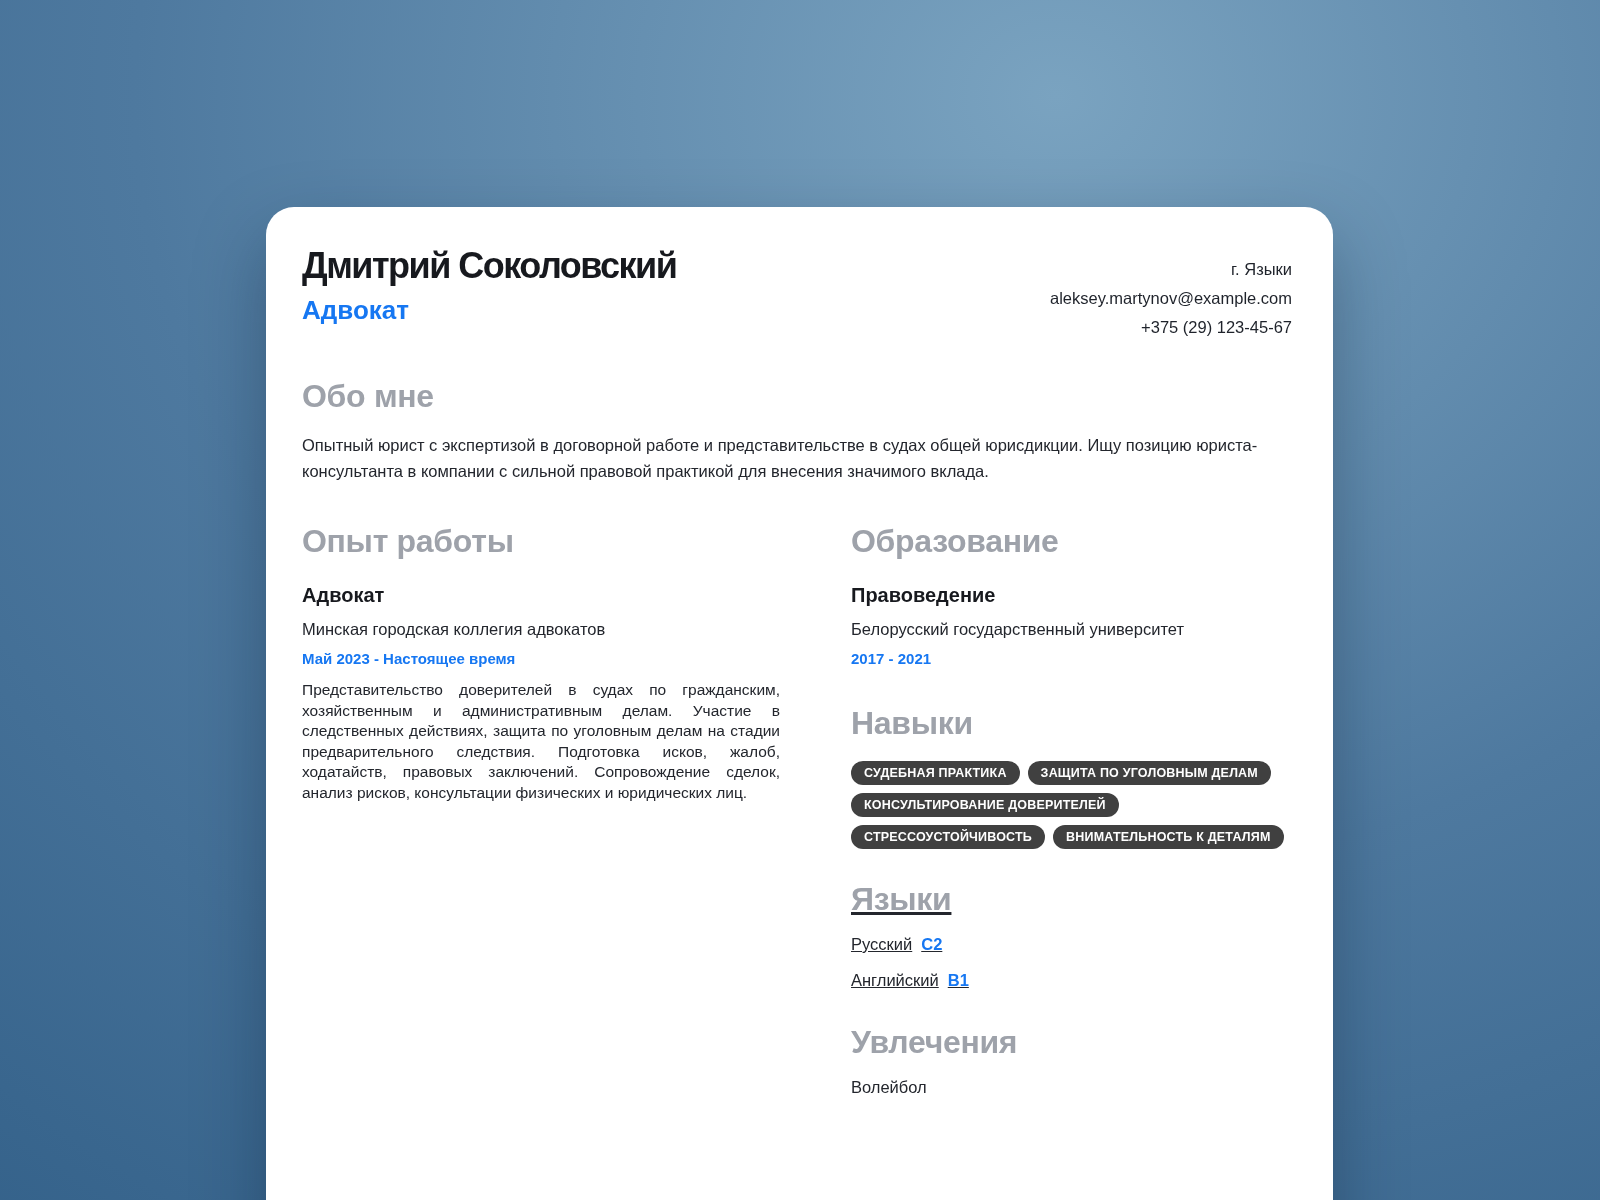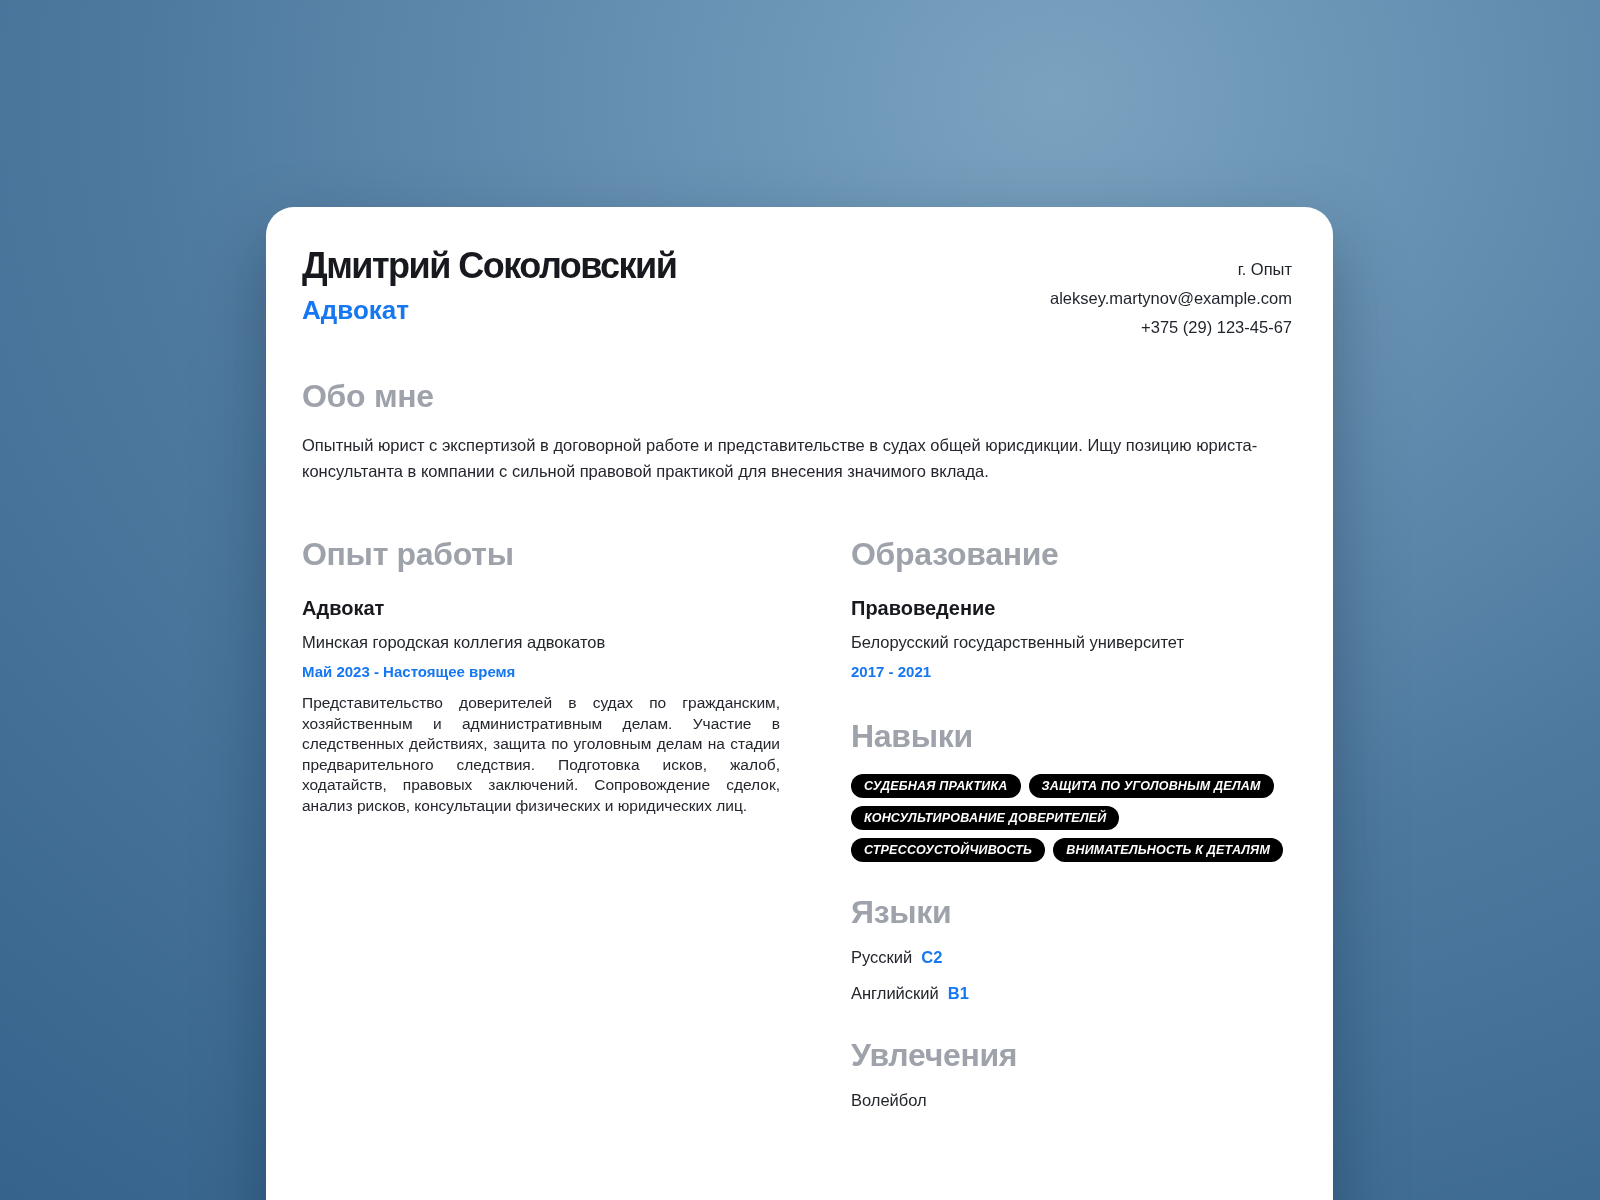--- a/index.html
+++ b/index.html
@@ -29,65 +29,64 @@
   .contact { text-align: right; padding-top: 8px; font-size: 16.5px; line-height: 29px; color: #1F232B; }
   
   h2.section-heading {
     font-size: 32px; font-weight: bold; color: #9EA2AA; letter-spacing: -0.3px;
   }
   .about { margin-top: 36px; }
   .about-text {
     margin-top: 17px; font-size: 16.5px; line-height: 26px; color: #23262D;
   }
   .columns {
-    margin-top: 52px;
+    margin-top: 39px;
     display: grid;
     grid-template-columns: 478px 441px;
     column-gap: 71px;
     align-items: start;
   }
   .entry-title { margin-top: 24px; font-size: 20px; font-weight: bold; color: #17191E; }
   .entry-org { margin-top: 13px; font-size: 16.5px; color: #23262D; }
   .entry-dates { margin-top: 11px; font-size: 15px; font-weight: bold; color: #1677F2; }
   .entry-desc {
     margin-top: 13px; font-size: 15.5px; line-height: 20.5px;
     text-align: justify; color: #23262D;
   }
   
   .skills { margin-top: 38px; }
   .pill-rows { margin-top: 19px; }
   .pill-row { display: flex; gap: 8px; margin-bottom: 8px; }
   .pill {
     display: inline-flex; align-items: center;
     height: 24px; padding: 0 13px;
-    background: #000000; color: #ffffff;
+    background: #404040; color: #ffffff;
     border-radius: 12px;
     font-size: 12.5px; font-weight: bold; letter-spacing: 0.2px;
     white-space: nowrap;
-    font-style: italic;
   }
   
-  .languages { margin-top: 32px; }
+  .languages { margin-top: 32px; text-decoration: underline; }
   .lang-row { margin-top: 17px; font-size: 16.5px; color: #23262D; }
   .lang-level { color: #1677F2; font-weight: bold; margin-left: 9px; }
   .hobbies { margin-top: 34px; }
   .hobby-item { margin-top: 17px; font-size: 16.5px; color: #23262D; }
 </style>
 </head>
 <body>
 
 <div class="card">
 
   <div class="header">
     <div>
       <div class="name">Дмитрий Соколовский</div>
       <div class="job-title">Адвокат</div>
     </div>
     <div class="contact">
-      <div>г. Опыт</div>
+      <div>г. Языки</div>
       <div>aleksey.martynov@example.com</div>
       <div>+375 (29) 123-45-67</div>
     </div>
   </div>
 
   <div class="about">
     <h2 class="section-heading">Обо мне</h2>
     <p class="about-text">Опытный юрист с экспертизой в договорной работе и представительстве в судах общей юрисдикции. Ищу позицию юриста-консультанта в компании с сильной правовой практикой для внесения значимого вклада.</p>
   </div>
 

